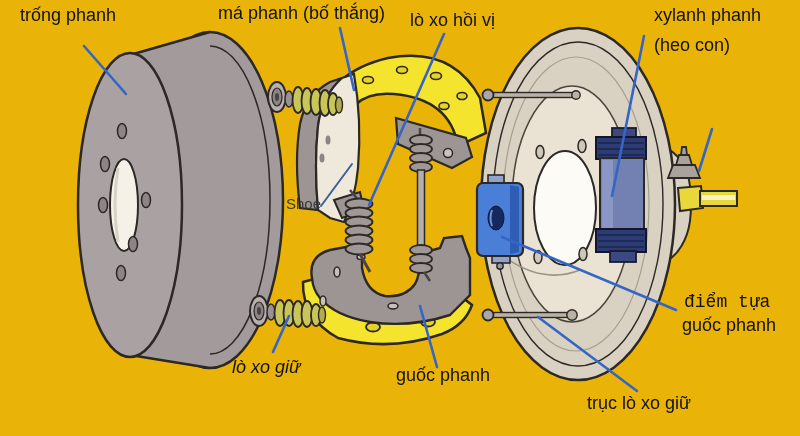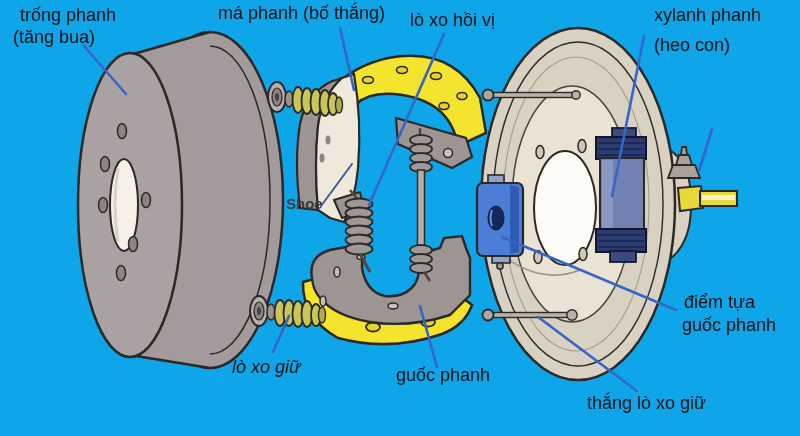--- a/index.html
+++ b/index.html
@@ -1,32 +1,32 @@
 <!DOCTYPE html>
 <html><head>
 <meta charset="utf-8">
 <style>
   html,body{margin:0;padding:0;background:#fff;}
   #stage{
     position:relative;
     width:800px;height:436px;
-    background:#0ea5e9;
+    background:#eab308;
     font-family:"Liberation Sans", sans-serif;
     overflow:hidden;
   }
   #art{position:absolute;left:0;top:0;width:800px;height:436px;}
   .lbl{
     position:absolute;
     color:#121212;
     font-size:18px;
     line-height:1.2;
     white-space:nowrap;
     letter-spacing:0;
   }
-  .lbl-small{font-size:15px;color:#3a3a3a;font-weight:bold;}
+  .lbl-small{font-size:15px;color:#3a3a3a;}
 </style>
 </head>
 <body>
 
 <div id="stage">
 
   <svg id="art" viewBox="0 0 800 436" aria-hidden="true">
 
     <g>
       <ellipse cx="210" cy="200" rx="73" ry="168" fill="#a39b9b" stroke="#2b2826" stroke-width="2.5"></ellipse>
@@ -205,33 +205,32 @@
       <line x1="712" y1="129" x2="699" y2="171"></line>
       <line x1="676" y1="310" x2="502" y2="237"></line>
       <line x1="637" y1="391" x2="538" y2="317"></line>
       <line x1="273" y1="352" x2="289" y2="316"></line>
       <line x1="437" y1="367" x2="420" y2="306"></line>
       <line x1="321" y1="206" x2="352" y2="164" stroke="#3d5f9e" stroke-width="2"></line>
     </g>
   </svg>
 
   <div class="lbl" style="left:20px;top:5px;">trống phanh</div>
-  <div class="lbl" style="left:13px;top:27px;">(tăng bua)</div>
 
   <div class="lbl" style="left:218px;top:3px;">má phanh (bố thắng)</div>
 
   <div class="lbl" style="left:410px;top:10px;">lò xo hồi vị</div>
 
   <div class="lbl" style="left:654px;top:5px;">xylanh phanh</div>
   <div class="lbl" style="left:654px;top:28px;margin-top:7px;">(heo con)</div>
 
 
   <div class="lbl lbl-small" style="left:286px;top:195px;">Shoe</div>
 
   <div class="lbl" style="left:232px;top:357px;font-style:italic;">lò xo giữ</div>
 
   <div class="lbl" style="left:396px;top:365px;">guốc phanh</div>
 
-  <div class="lbl" style="left:684px;top:292px;">điểm tựa</div>
+  <div class="lbl" style="left:684px;top:292px;font-family:Liberation Mono, monospace;">điểm tựa</div>
   <div class="lbl" style="left:682px;top:315px;">guốc phanh</div>
 
-  <div class="lbl" style="left:587px;top:393px;">thắng lò xo giữ</div>
+  <div class="lbl" style="left:587px;top:393px;">trục lò xo giữ</div>
 </div>
 
 </body></html>

